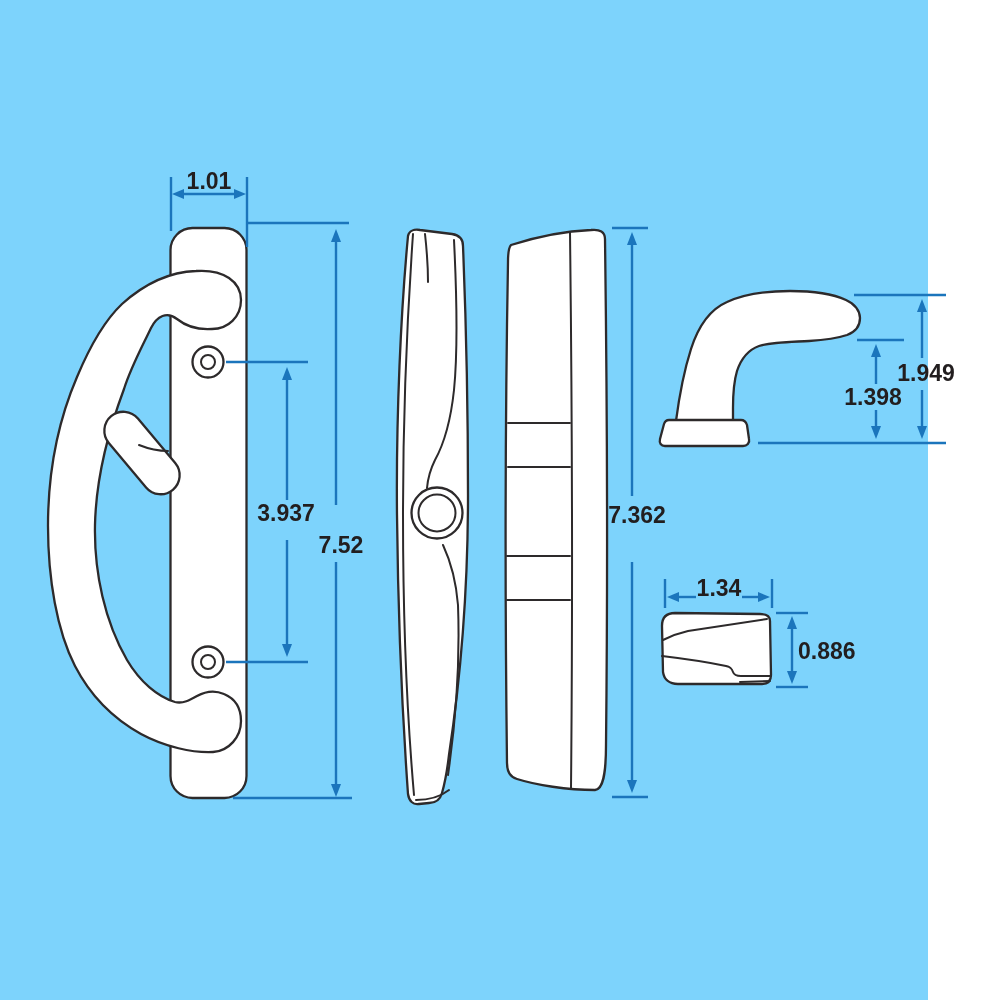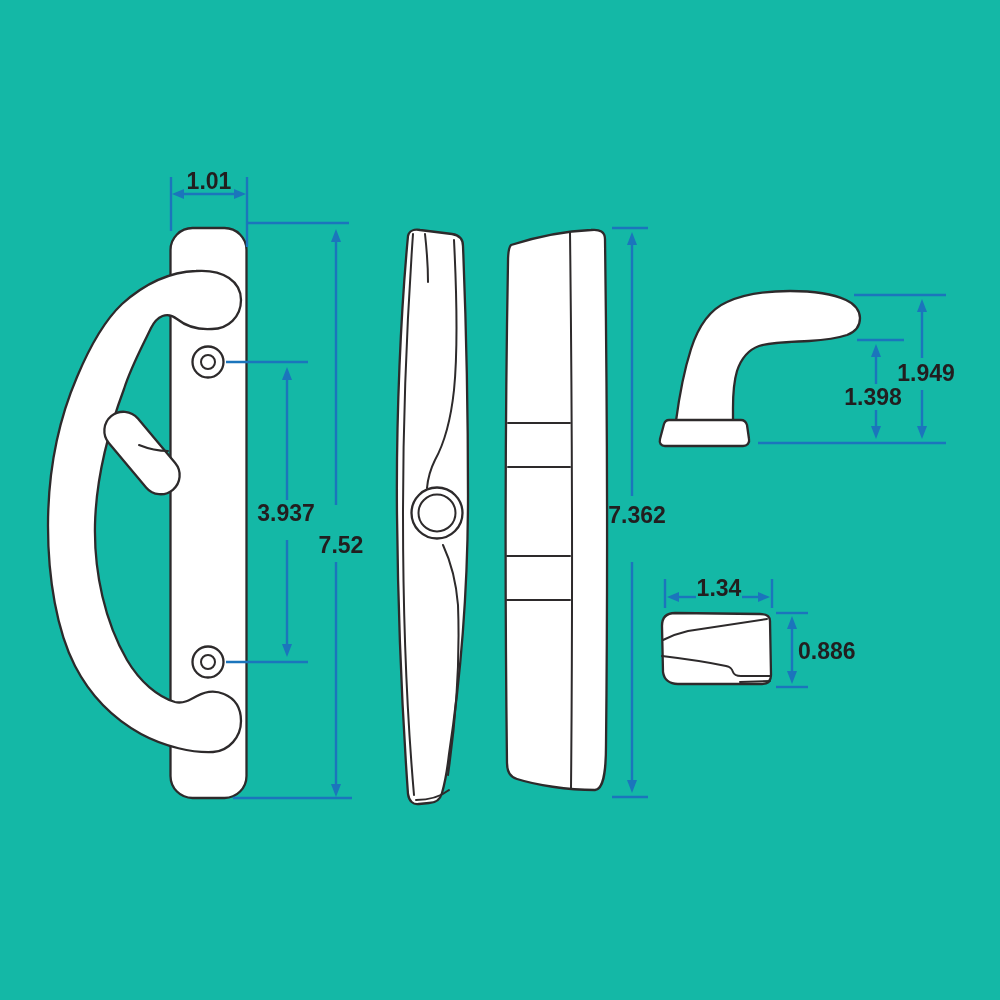--- a/index.html
+++ b/index.html
@@ -1,16 +1,16 @@
 <!DOCTYPE html>
 <html><head>
 <meta charset="utf-8">
 <style>
   html,body{margin:0;padding:0;background:#ffffff;}
-  .stage{width:1000px;height:1000px;position:relative;background:#14b8a6;}
+  .stage{width:928px;height:1000px;position:relative;background:#7dd3fc;}
   svg{display:block;}
   .outline{fill:#ffffff;stroke:#2d2a2b;stroke-width:2.3;stroke-linejoin:round;stroke-linecap:round;}
   .thin{fill:none;stroke:#2d2a2b;stroke-width:2;stroke-linejoin:round;stroke-linecap:round;}
   .dim{fill:none;stroke:#1b75bc;stroke-width:2.4;}
   .arr{fill:#1b75bc;stroke:none;}
   .lbl{font-family:"Liberation Sans",sans-serif;font-weight:bold;font-size:23px;fill:#221e1f;}
   .mid{text-anchor:middle;}
 </style>
 </head>
 <body>

